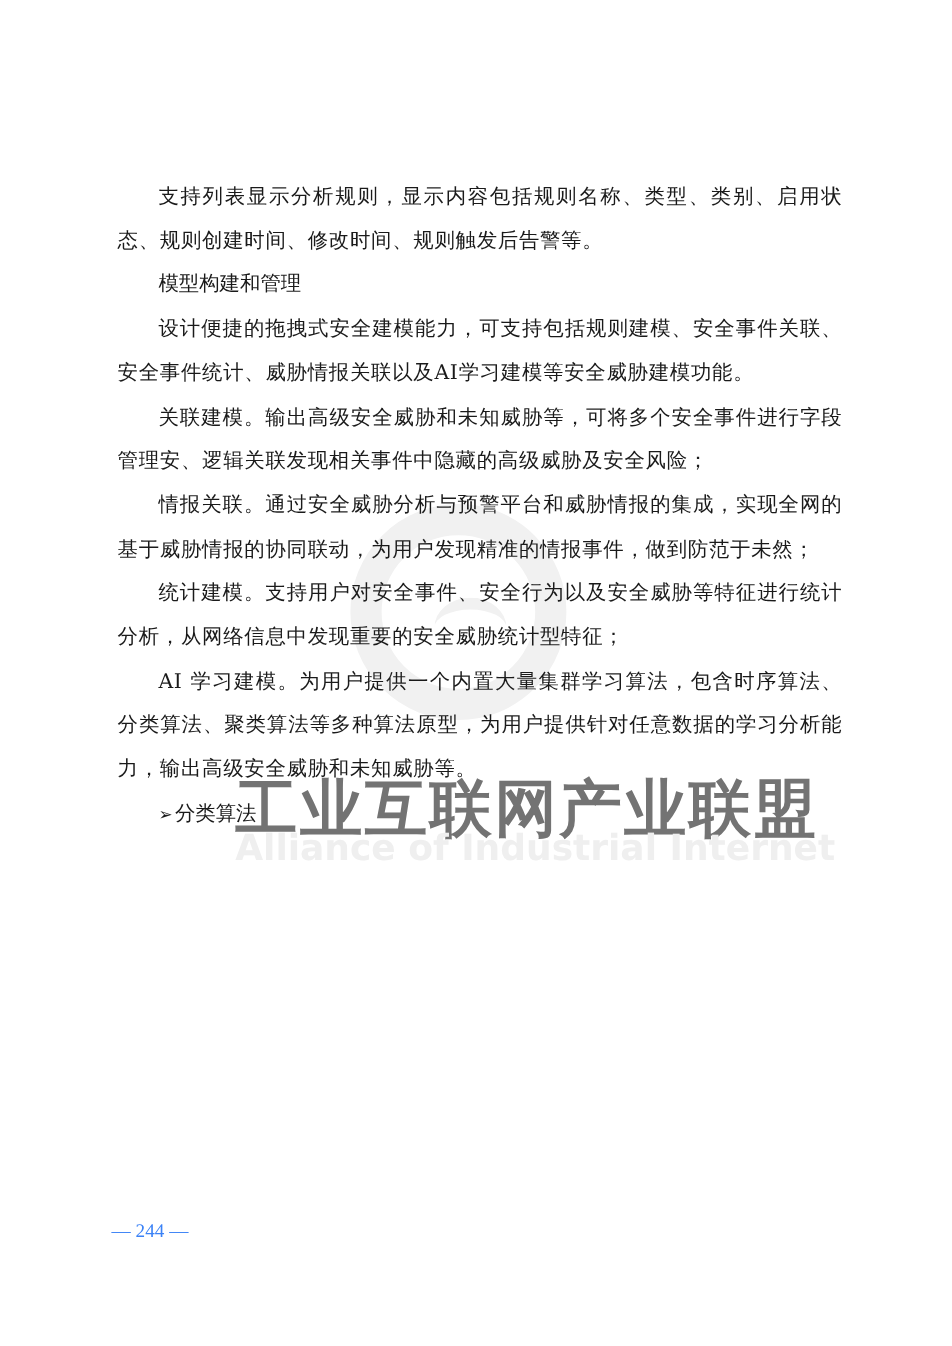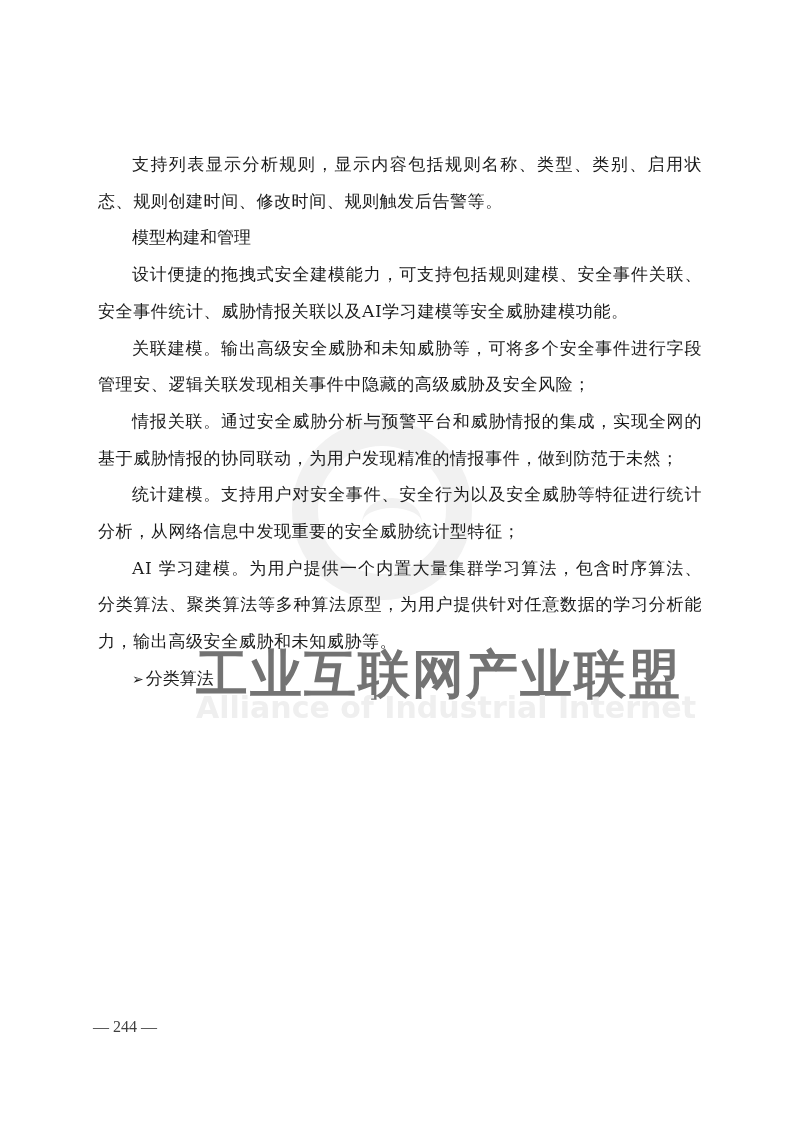--- a/index.html
+++ b/index.html
@@ -91,21 +91,21 @@
     .arrow {
       font-size: 14px;
       margin-right: 2px;
     }
     .page-number {
       position: absolute;
       left: 93px;
       top: 1018px;
       font-family: "Liberation Serif", "DejaVu Serif", serif;
       font-size: 16px;
-      color: #404040;
+      color: #3b82f6;
       z-index: 1;
     }
   </style>
 </head>
 <body>
 
 <div class="page">
 
   <div class="watermark-logo">
     <div class="watermark-logo-inner"></div>

